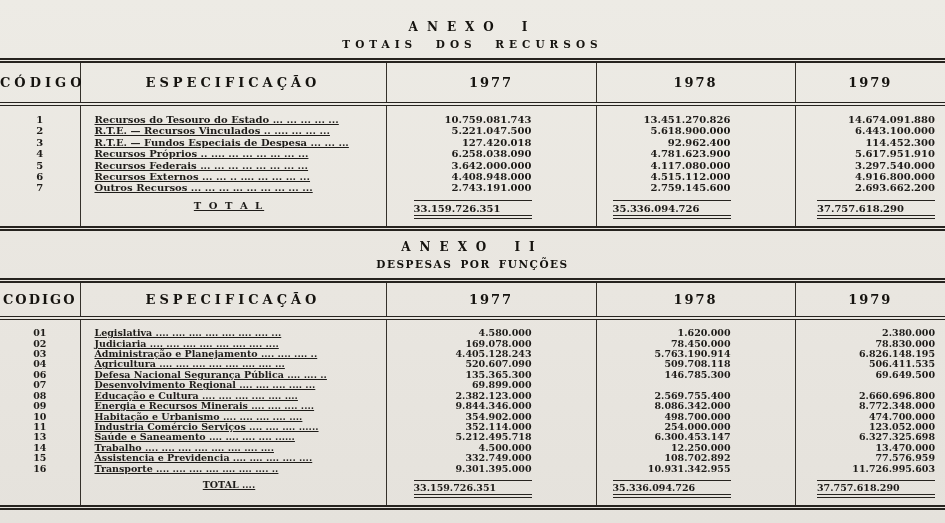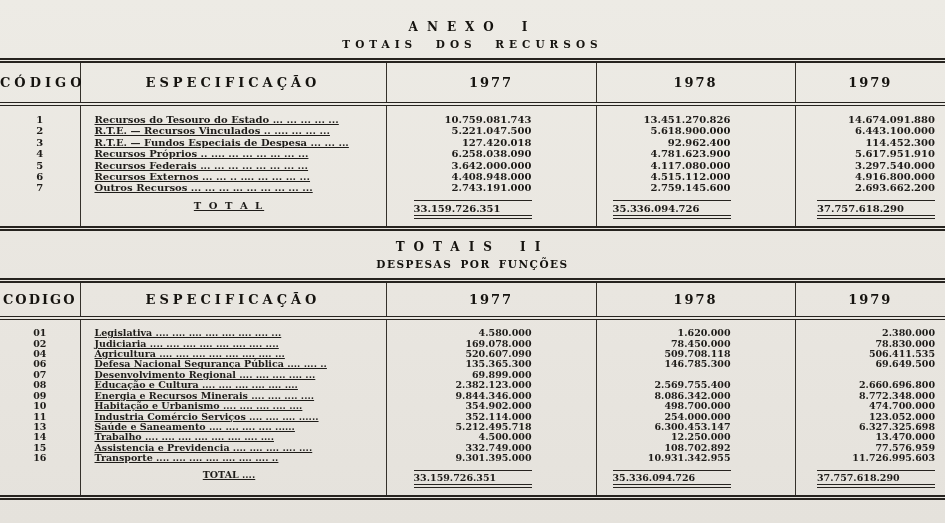--- a/index.html
+++ b/index.html
@@ -143,21 +143,21 @@
             <td class="spec">T O T A L</td>
             <td class="val v0"><span class="total-box">33.159.726.351</span></td>
             <td class="val v1"><span class="total-box">35.336.094.726</span></td>
             <td class="val v2"><span class="total-box">37.757.618.290</span></td>
           </tr>
         </tbody>
       </table>
   </section>
 
   <section class="anexo s2">
-    <h1 class="title">TOTAIS II</h1>
+    <h1 class="title">ANEXO II</h1>
     <h2 class="subtitle">DESPESAS POR FUNÇÕES</h2>
     <table class="budget t2">
         <colgroup>
           <col class="c0">
           <col class="c1">
           <col class="c2">
           <col class="c3">
           <col class="c4">
         </colgroup>
         <thead>
@@ -178,20 +178,27 @@
             <td class="val v2">2.380.000</td>
           </tr>
           <tr>
             <td class="code">02</td>
             <td class="spec">Judiciaria .... .... .... .... .... .... .... ....</td>
             <td class="val v0">169.078.000</td>
             <td class="val v1">78.450.000</td>
             <td class="val v2">78.830.000</td>
           </tr>
           <tr>
+            <td class="code">03</td>
+            <td class="spec">Administração e Planejamento .... .... .... ..</td>
+            <td class="val v0">4.405.128.243</td>
+            <td class="val v1">5.763.190.914</td>
+            <td class="val v2">6.826.148.195</td>
+          </tr>
+          <tr>
             <td class="code">04</td>
             <td class="spec">Agricultura .... .... .... .... .... .... .... ...</td>
             <td class="val v0">520.607.090</td>
             <td class="val v1">509.708.118</td>
             <td class="val v2">506.411.535</td>
           </tr>
           <tr>
             <td class="code">06</td>
             <td class="spec">Defesa Nacional Segurança Pública .... .... ..</td>
             <td class="val v0">135.365.300</td>

